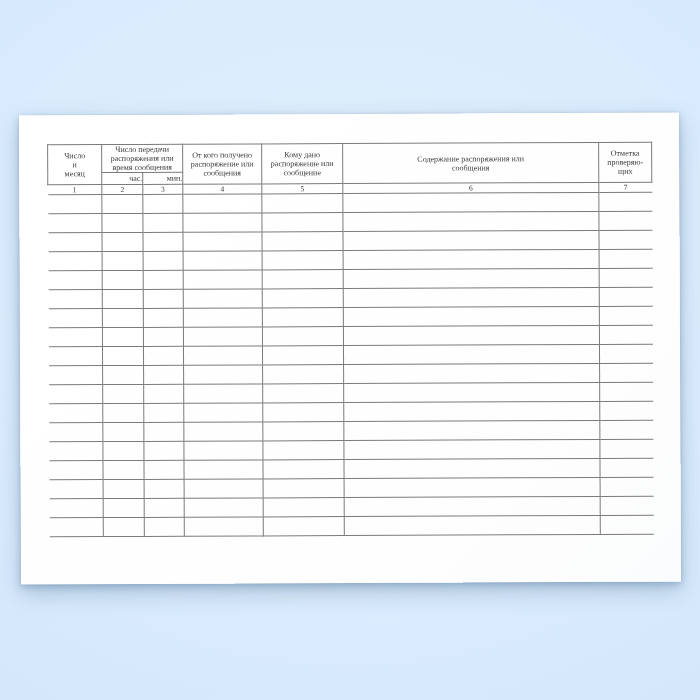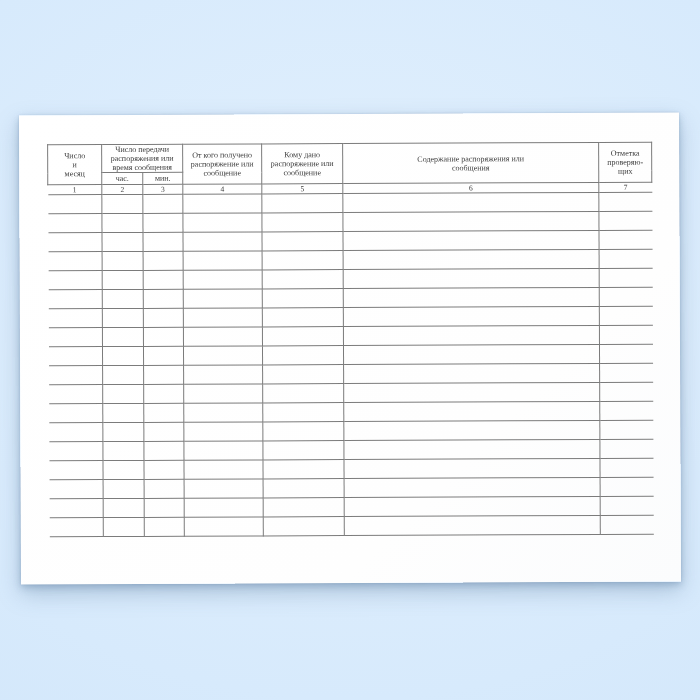--- a/index.html
+++ b/index.html
@@ -44,21 +44,21 @@
     overflow:hidden;
   }
   
   .hrow-main th, .hrow-sub th{
     border:1px solid var(--line);
     font-size:8px;
     line-height:9px;
     white-space:pre-line;
   }
   .hrow-main th{height:28px;}
-  .hrow-sub th{height:12px;}
+  .hrow-sub th{height:12px;text-align:right;}
   
   .hrow-num th{
     border:1px solid var(--line);
     height:10px;
     font-size:7.5px;
     line-height:8px;
   }
   .hrow-num th:first-child{border-left:none;}
   .hrow-num th:last-child{border-right:none;}
   
@@ -87,21 +87,21 @@
       <thead>
         <tr class="hrow-main">
           <th rowspan="2">Число
 и
 месяц</th>
           <th colspan="2">Число передачи
 распоряжения или
 время сообщения</th>
           <th rowspan="2">От кого получено
 распоряжение или
-сообщение</th>
+сообщения</th>
           <th rowspan="2">Кому дано
 распоряжение или
 сообщение</th>
           <th rowspan="2">Содержание распоряжения или
 сообщения</th>
           <th rowspan="2">Отметка
 проверяю-
 щих</th>
         </tr>
         <tr class="hrow-sub">

